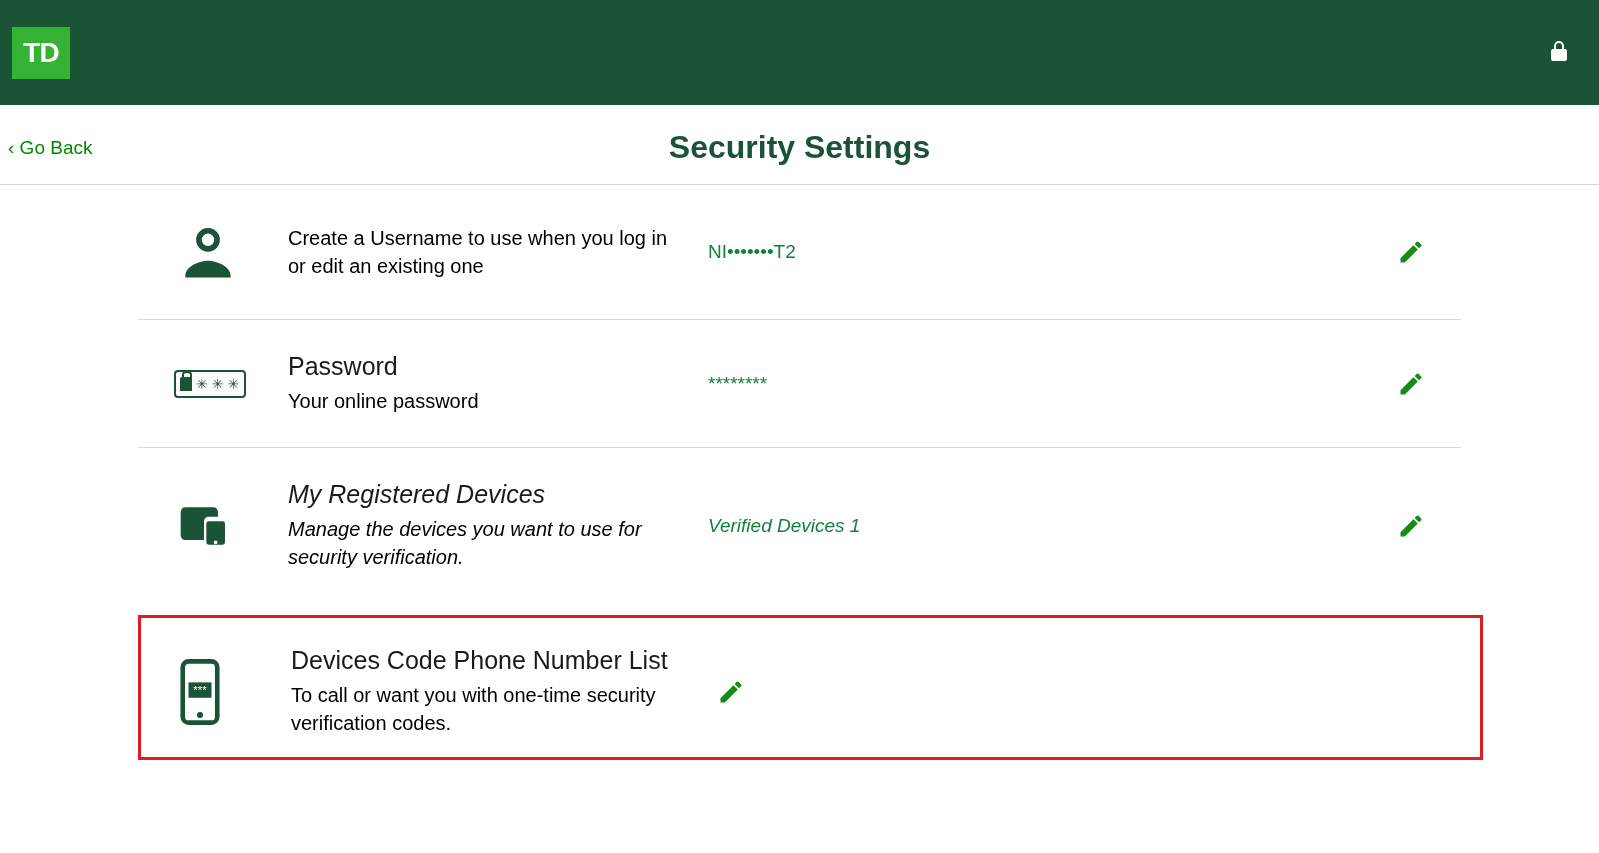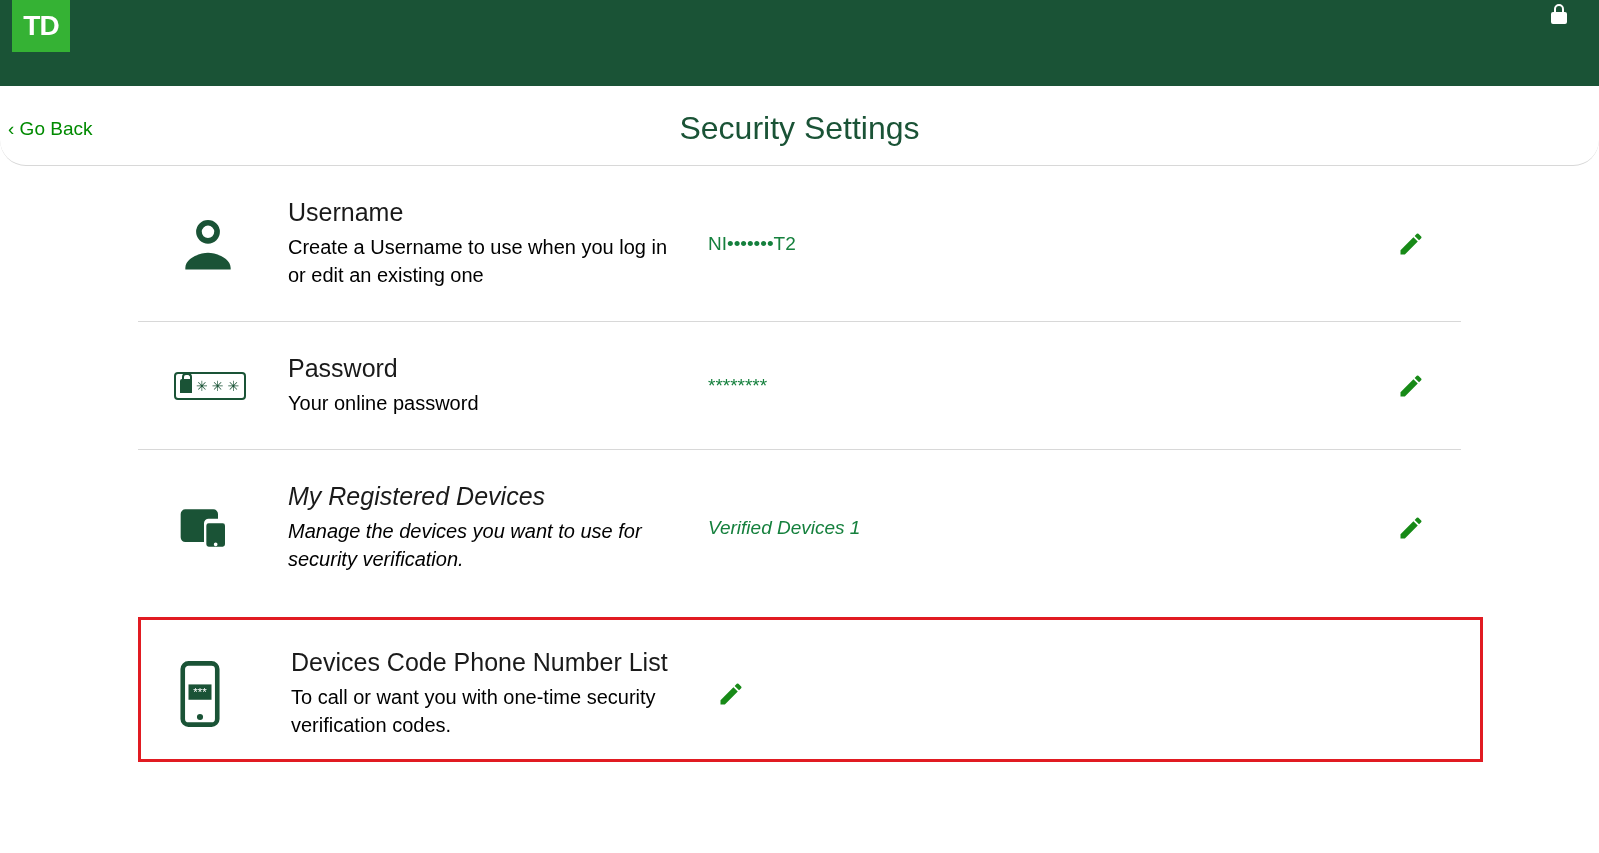--- a/index.html
+++ b/index.html
@@ -4,23 +4,23 @@
 <style>
   * { box-sizing: border-box; margin: 0; padding: 0; }
   body {
     font-family: "Segoe UI", -apple-system, Helvetica, Arial, sans-serif;
     background: #ffffff;
     color: #1a1a1a;
     width: 1599px;
   }
   .header {
     background: #1a5336;
-    height: 86px;
-    display: flex;
-    align-items: flex-start;
+    height: 105px;
+    display: flex;
+    align-items: center;
     justify-content: space-between;
     padding: 0 28px 0 12px;
   }
   .logo-box {
     width: 58px;
     height: 52px;
     background: #35b234;
     display: flex;
     align-items: center;
     justify-content: center;
@@ -31,32 +31,31 @@
     color: #ffffff;
     letter-spacing: -1px;
   }
   .lock-wrap svg { width: 24px; height: 28px; fill: #ffffff; }
   .topbar {
     display: flex;
     align-items: center;
     padding: 24px 8px 18px 8px;
     border-bottom: 1px solid #d8d8d8;
     position: relative;
-    border-radius: 26px;
   }
   .go-back {
     color: #008a00;
     font-size: 19px;
     cursor: pointer;
     position: absolute;
     left: 8px;
   }
   .page-title {
     font-size: 32px;
-    font-weight: 400;
+    font-weight: 700;
     color: #1a5336;
     text-align: center;
     flex: 1;
   }
   .settings-list {
     padding: 0 8px;
   }
   .row {
     display: flex;
     align-items: center;
@@ -144,21 +143,20 @@
 
 <div class="settings-list">
 
   <div class="row">
     <div class="icon-col ic person">
       <svg viewBox="0 0 24 24">
           <path d="M12 3.5a4.2 4.2 0 0 0-4.2 4.2A4.2 4.2 0 0 0 12 11.9a4.2 4.2 0 0 0 4.2-4.2A4.2 4.2 0 0 0 12 3.5zm0 2a2.2 2.2 0 1 1 0 4.4 2.2 2.2 0 0 1 0-4.4zM4 20.5c0-3.6 5.3-5.4 8-5.4s8 1.8 8 5.4V21H4z"></path>
         </svg>
     </div>
     <div class="label-col">
-      <div class="item-title">Username</div>
       <div class="item-desc">Create a Username to use when you log in or edit an existing one</div>
     </div>
     <div class="value-col">NI•••••••T2</div>
     <div class="edit-col edit-icon">
       <svg viewBox="0 0 24 24">
           <path d="M3 17.25V21h3.75L17.81 9.94l-3.75-3.75L3 17.25zM20.71 7.04a1 1 0 0 0 0-1.41l-2.34-2.34a1 1 0 0 0-1.41 0l-1.83 1.83 3.75 3.75 1.83-1.83z"></path>
         </svg>
     </div>
   </div>
 

